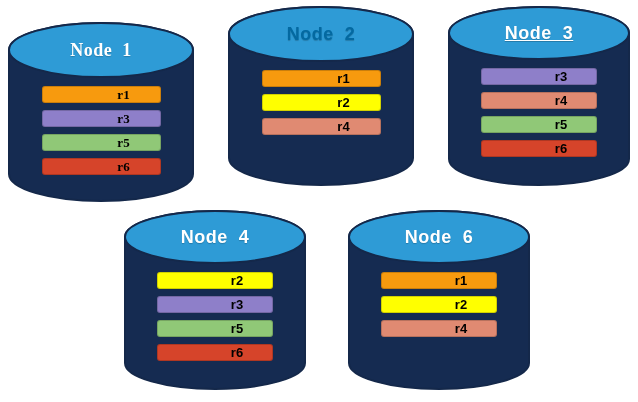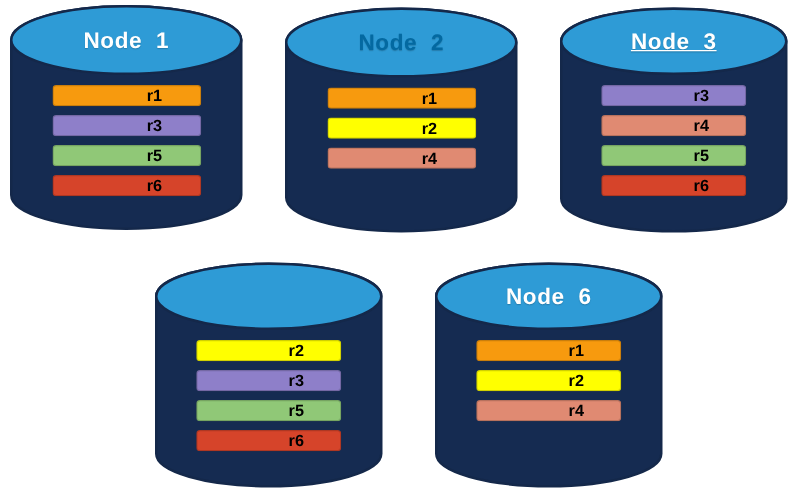--- a/index.html
+++ b/index.html
@@ -61,21 +61,21 @@
     color: #000000;
     overflow: hidden;
     white-space: nowrap;
     padding-left: 44px;
   }
 </style>
 </head>
 <body>
 
 <div id="diagram" style="background: rgb(255, 255, 255);">
-    <div class="node" style="left: 8px; top: 4px; width: 186px; height: 180px;">
+    <div class="node" style="left: 8px; top: 22px; width: 186px; height: 180px; font-family: Liberation Serif, serif;">
       <svg class="node-svg" width="186" height="180" viewBox="0 0 186 180">
         <path d="M 1 28 L 1 152 A 92 27 0 0 0 185 152 L 185 28 A 92 27 0 0 0 1 28 Z" fill="#152B51" stroke="#14284A" stroke-width="2"></path>
         <ellipse cx="93" cy="28" rx="92" ry="27" fill="#2E9BD6" stroke="#14284A" stroke-width="2"></ellipse>
       </svg>
       <div class="node-title" style="top: 17px; font-size: 18px; line-height: 22px; color: rgb(255, 255, 255);">Node  1</div>
       <div class="replica-list">
         <div class="replica-bar" style="left: 34px; top: 64px; width: 119px; height: 17px; line-height: 15px; font-size: 13px; background: rgb(247, 154, 14); color: rgb(0, 0, 0);">r1</div>
         <div class="replica-bar" style="left: 34px; top: 88px; width: 119px; height: 17px; line-height: 15px; font-size: 13px; background: rgb(142, 127, 201); color: rgb(0, 0, 0);">r3</div>
         <div class="replica-bar" style="left: 34px; top: 112px; width: 119px; height: 17px; line-height: 15px; font-size: 13px; background: rgb(144, 200, 119); color: rgb(0, 0, 0);">r5</div>
         <div class="replica-bar" style="left: 34px; top: 136px; width: 119px; height: 17px; line-height: 15px; font-size: 13px; background: rgb(214, 68, 42); color: rgb(0, 0, 0);">r6</div>
@@ -104,20 +104,21 @@
         <div class="replica-bar" style="left: 33px; top: 86px; width: 116px; height: 17px; line-height: 15px; font-size: 13px; background: rgb(224, 138, 114); color: rgb(0, 0, 0);">r4</div>
         <div class="replica-bar" style="left: 33px; top: 110px; width: 116px; height: 17px; line-height: 15px; font-size: 13px; background: rgb(144, 200, 119); color: rgb(0, 0, 0);">r5</div>
         <div class="replica-bar" style="left: 33px; top: 134px; width: 116px; height: 17px; line-height: 15px; font-size: 13px; background: rgb(214, 68, 42); color: rgb(0, 0, 0);">r6</div>
       </div>
     </div>
     <div class="node" style="left: 124px; top: 210px; width: 182px; height: 180px;">
       <svg class="node-svg" width="182" height="180" viewBox="0 0 182 180">
         <path d="M 1 27 L 1 153 A 90 26 0 0 0 181 153 L 181 27 A 90 26 0 0 0 1 27 Z" fill="#152B51" stroke="#14284A" stroke-width="2"></path>
         <ellipse cx="91" cy="27" rx="90" ry="26" fill="#2E9BD6" stroke="#14284A" stroke-width="2"></ellipse>
       </svg>
+      <div class="node-title" style="top: 16px; font-size: 18px; line-height: 22px; color: rgb(255, 255, 255);">Node  4</div>
       <div class="replica-list">
         <div class="replica-bar" style="left: 33px; top: 62px; width: 116px; height: 17px; line-height: 15px; font-size: 13px; background: rgb(255, 255, 0); color: rgb(0, 0, 0);">r2</div>
         <div class="replica-bar" style="left: 33px; top: 86px; width: 116px; height: 17px; line-height: 15px; font-size: 13px; background: rgb(142, 127, 201); color: rgb(0, 0, 0);">r3</div>
         <div class="replica-bar" style="left: 33px; top: 110px; width: 116px; height: 17px; line-height: 15px; font-size: 13px; background: rgb(144, 200, 119); color: rgb(0, 0, 0);">r5</div>
         <div class="replica-bar" style="left: 33px; top: 134px; width: 116px; height: 17px; line-height: 15px; font-size: 13px; background: rgb(214, 68, 42); color: rgb(0, 0, 0);">r6</div>
       </div>
     </div>
     <div class="node" style="left: 348px; top: 210px; width: 182px; height: 180px;">
       <svg class="node-svg" width="182" height="180" viewBox="0 0 182 180">
         <path d="M 1 27 L 1 153 A 90 26 0 0 0 181 153 L 181 27 A 90 26 0 0 0 1 27 Z" fill="#152B51" stroke="#14284A" stroke-width="2"></path>

